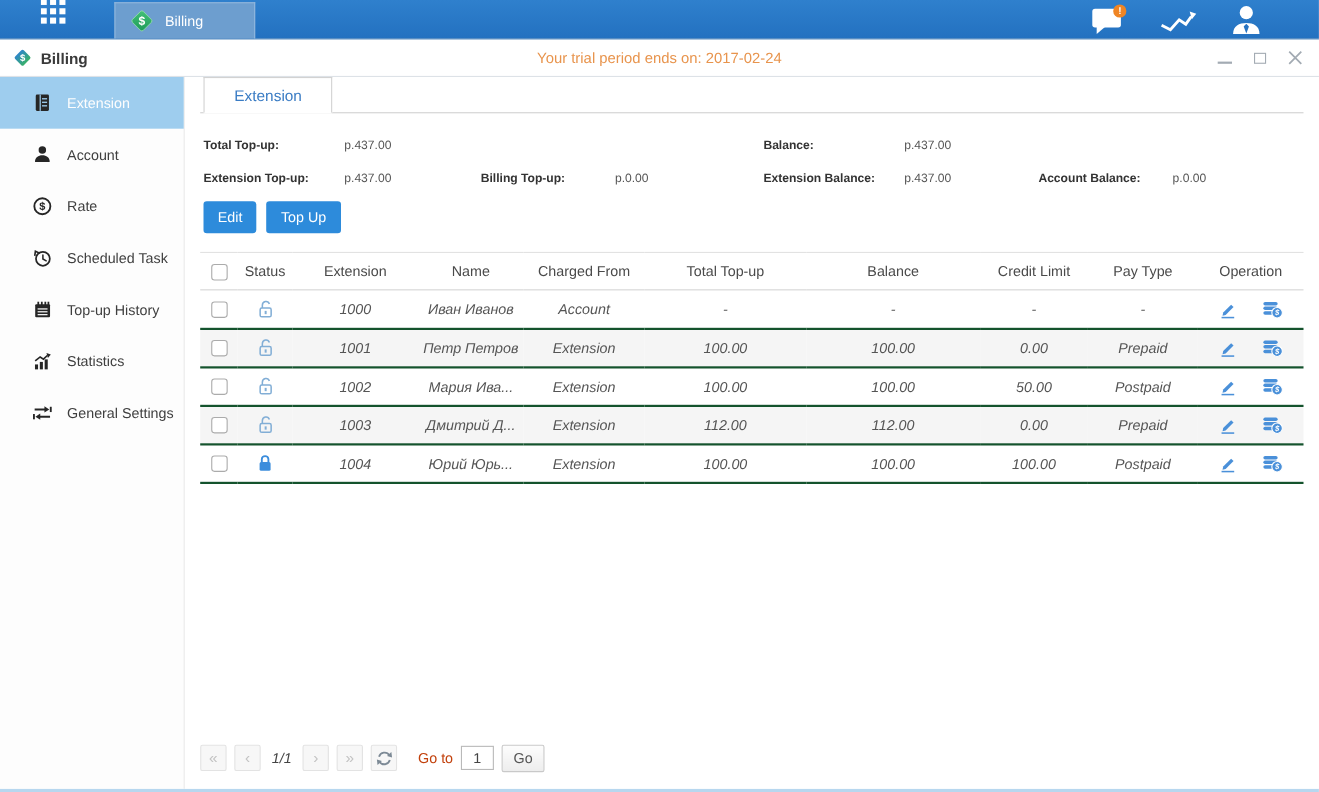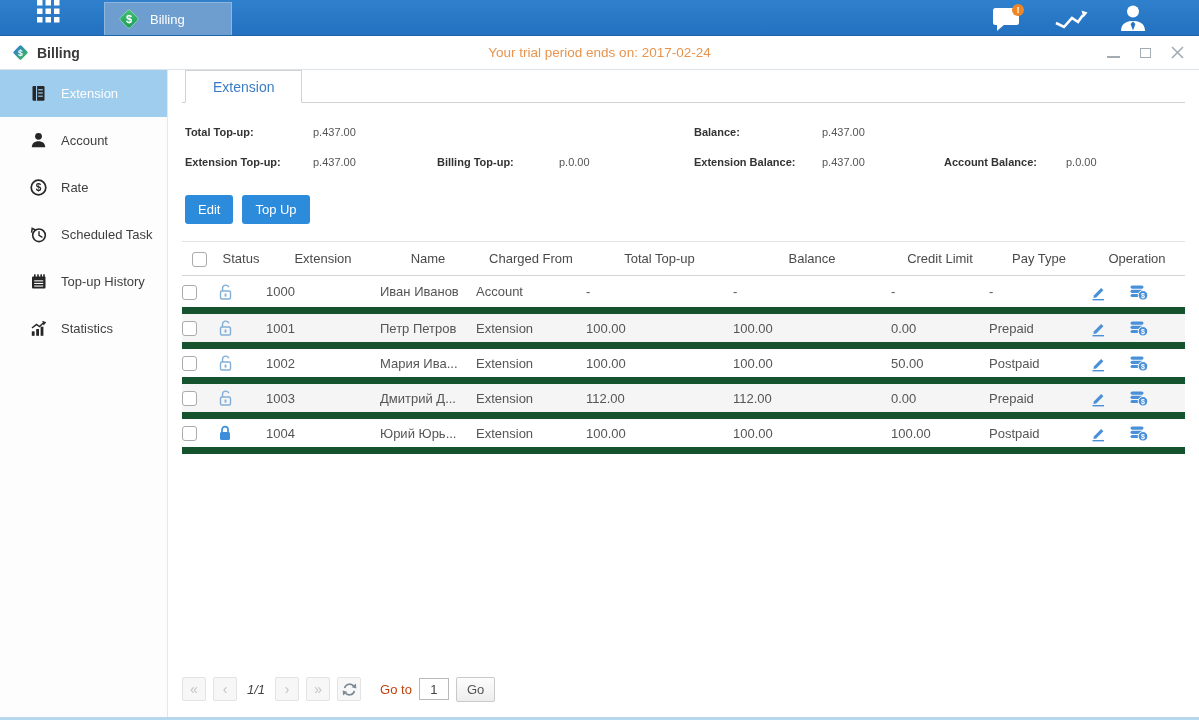--- a/index.html
+++ b/index.html
@@ -40,27 +40,27 @@
 
   
   .summary { margin:23px 0 0 3px; display:grid; grid-template-columns:128px 124px 122px 135px 128px 122px 122px 1fr; row-gap:18px; font-size:11px; }
   .sum-label { font-weight:bold; color:#333; }
   .sum-value { color:#555; }
   .r1 { grid-row:1; } .r2 { grid-row:2; }
   .c1{grid-column:1}.c2{grid-column:2}.c3{grid-column:3}.c4{grid-column:4}
   .c5{grid-column:5}.c6{grid-column:6}.c7{grid-column:7}.c8{grid-column:8}
 
   
-  .actions { margin:27px 0 0 3px; display:flex; gap:9px; }
+  .actions { margin:15px 0 0 3px; display:flex; gap:9px; }
   .btn-primary { background:#2d8bdb; color:#fff; font-size:13px; border:none; border-radius:3px; height:29px; padding:0 13px; cursor:pointer; }
 
   
   table.ext-table { margin-top:17px; width:100%; border-collapse:collapse; font-size:13px; color:#555; table-layout:fixed; }
   .ext-table thead th { height:34px; font-weight:normal; color:#4a4a4a; border-top:1px solid #e2e2e2; border-bottom:1px solid #d5d5d5; text-align:center; }
-  .ext-table tbody td { height:35px; border-bottom:7px solid #14532d; text-align:left; }
+  .ext-table tbody td { height:35px; border-bottom:2px solid #14532d; text-align:center;font-style:italic; }
   .ext-table tbody tr:nth-child(even) { background:#f5f5f5; }
   .checkbox { display:inline-block; width:15px; height:15px; border:1px solid #ababab; border-radius:3px; background:#fff; cursor:pointer; vertical-align:middle; }
   .status-cell svg { vertical-align:middle; }
   .status-cell .lock-closed { display:none; }
   .status-cell[data-status="locked"] .lock-closed { display:inline; }
   .op-cell .op-icon { display:inline-flex; cursor:pointer; vertical-align:middle; }
   .op-cell .op-icon + .op-icon { margin-left:18px; }
 
   
   .pagination { position:absolute; left:14px; right:14px; bottom:8px; height:40px; display:flex; align-items:center; font-size:13px; color:#444; }
@@ -233,20 +233,33 @@
             <polyline points="3,9 7.5,5.5 10.5,7.5 14,4.2" fill="none" stroke="#262626" stroke-width="1.5"></polyline>
             <polygon points="13.2,1.8 17.2,3.2 14.6,6.4" fill="#262626"></polygon>
             <g fill="#262626">
               <rect x="2.8" y="12.3" width="2.8" height="4.5"></rect>
               <rect x="7.2" y="10" width="2.8" height="6.8"></rect>
               <rect x="11.6" y="7.7" width="2.8" height="9.1"></rect>
             </g>
           </svg>
         </span>
         <span>Statistics</span>
+      </div>
+      <div class="side-item">
+        <span class="side-icon">
+          <svg width="19" height="19" viewBox="0 0 19 19">
+            <path d="M2.5 6.2 H12" stroke="#262626" stroke-width="1.8" fill="none"></path>
+            <polygon points="11.4,3.4 15.8,6.2 11.4,9" fill="#262626"></polygon>
+            <rect x="16.3" y="3.8" width="1.7" height="4.8" fill="#262626"></rect>
+            <path d="M16.5 12.8 H7" stroke="#262626" stroke-width="1.8" fill="none"></path>
+            <polygon points="7.6,10 3.2,12.8 7.6,15.6" fill="#262626"></polygon>
+            <rect x="1" y="10.4" width="1.7" height="4.8" fill="#262626"></rect>
+          </svg>
+        </span>
+        <span>General Settings</span>
       </div>
     </div>
 
     <div class="main">
 
       <div class="tabstrip">
         <div class="tab active">
           <span>Extension</span>
         </div>
       </div>

